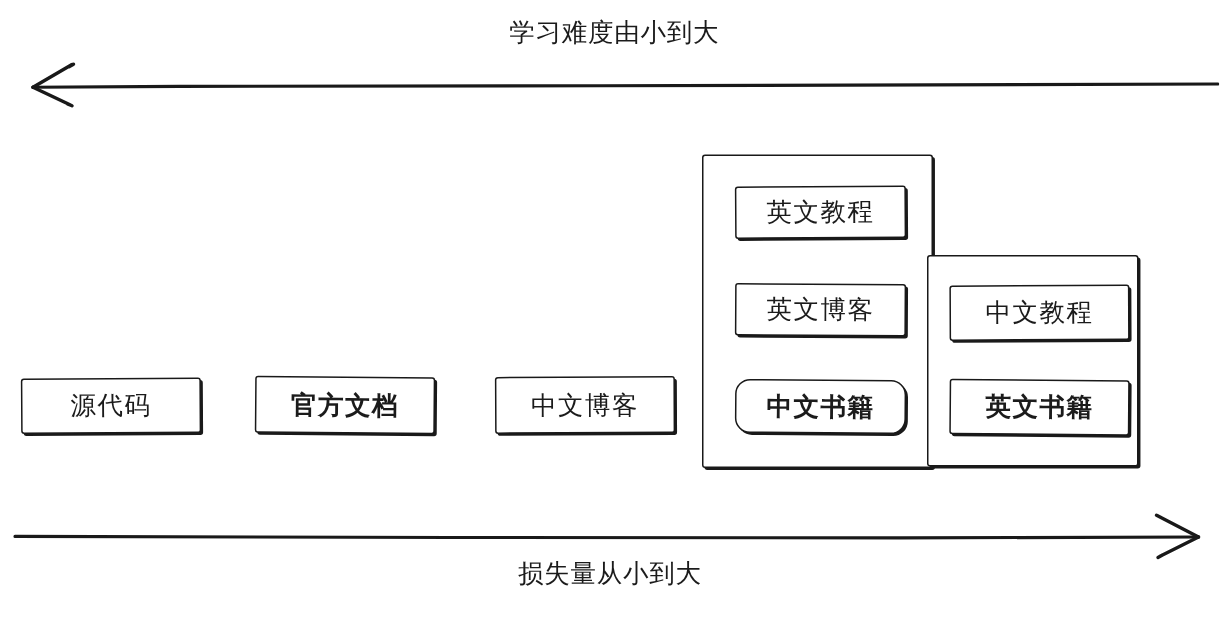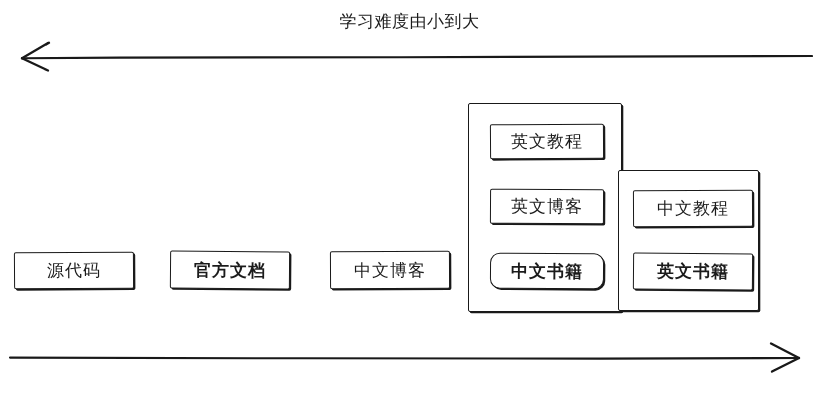--- a/index.html
+++ b/index.html
@@ -117,14 +117,15 @@
 
   <div class="group-box" style="left:618px; top:170px; width:141px; height:141px;">
     <div class="node n3" style="left:14px; top:19px; width:120px; height:37px;">
       <span>中文教程</span>
     </div>
     <div class="node n2" style="left:14px; top:82px; width:120px; height:37px;">
       <span>英文书籍</span>
     </div>
   </div>
 
+  <div class="axis-label" id="bottom-axis-label">损失量从小到大</div>
 
 </div>
 
 </body></html>

